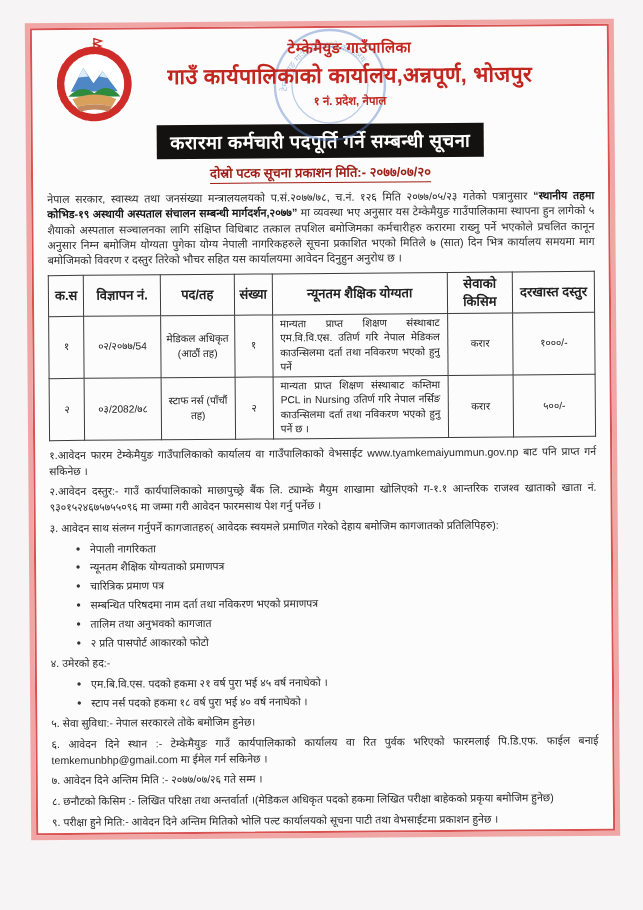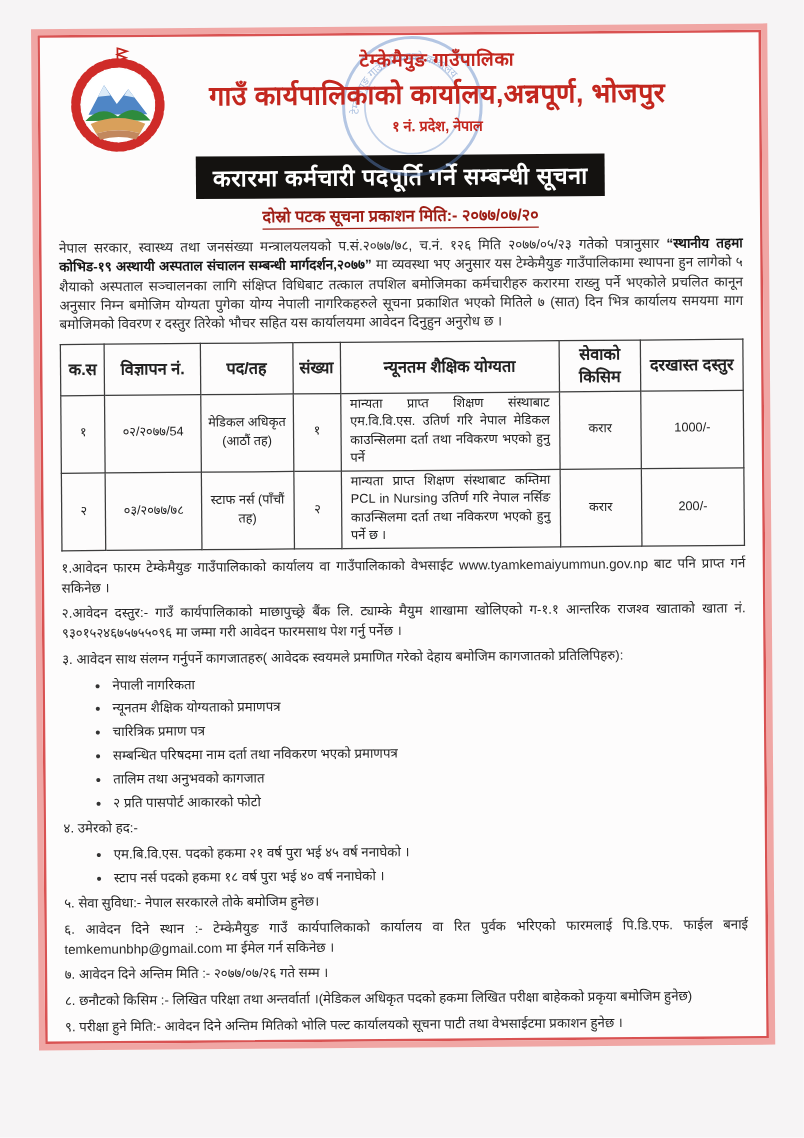--- a/index.html
+++ b/index.html
@@ -171,30 +171,30 @@
         </tr>
       </thead>
       <tbody>
         <tr>
           <td>१</td>
           <td>०२/२०७७/54</td>
           <td>मेडिकल अधिकृत (आठौं तह)</td>
           <td>१</td>
           <td class="qual">मान्यता प्राप्त शिक्षण संस्थाबाट एम.वि.वि.एस. उतिर्ण गरि नेपाल मेडिकल काउन्सिलमा दर्ता तथा नविकरण भएको हुनु पर्ने</td>
           <td>करार</td>
-          <td>1000/-</td>
+          <td>१०००/-</td>
         </tr>
         <tr>
           <td>२</td>
-          <td>०३/२०७७/७८</td>
+          <td>०३/2082/७८</td>
           <td>स्टाफ नर्स (पाँचौं तह)</td>
           <td>२</td>
           <td class="qual">मान्यता प्राप्त शिक्षण संस्थाबाट कम्तिमा PCL in Nursing उतिर्ण गरि नेपाल नर्सिङ काउन्सिलमा दर्ता तथा नविकरण भएको हुनु पर्ने छ ।</td>
           <td>करार</td>
-          <td>200/-</td>
+          <td>५००/-</td>
         </tr>
       </tbody>
     </table>
 
     <div class="items">
       <div class="item">१.आवेदन फारम टेम्केमैयुङ गाउँपालिकाको कार्यालय वा गाउँपालिकाको वेभसाईट www.tyamkemaiyummun.gov.np बाट पनि प्राप्त गर्न सकिनेछ ।</div>
       <div class="item">२.आवेदन दस्तुर:- गाउँ कार्यपालिकाको माछापुच्छ्रे बैंक लि. ट्याम्के मैयुम शाखामा खोलिएको ग-१.१ आन्तरिक राजश्व खाताको खाता नं. ९३०१५२४६७५७५५०९६ मा जम्मा गरी आवेदन फारमसाथ पेश गर्नु पर्नेछ ।</div>
 
       <div class="item">३. आवेदन साथ संलग्न गर्नुपर्ने कागजातहरु( आवेदक स्वयमले प्रमाणित गरेको देहाय बमोजिम कागजातको प्रतिलिपिहरु):</div>
       <ul class="bullets">

